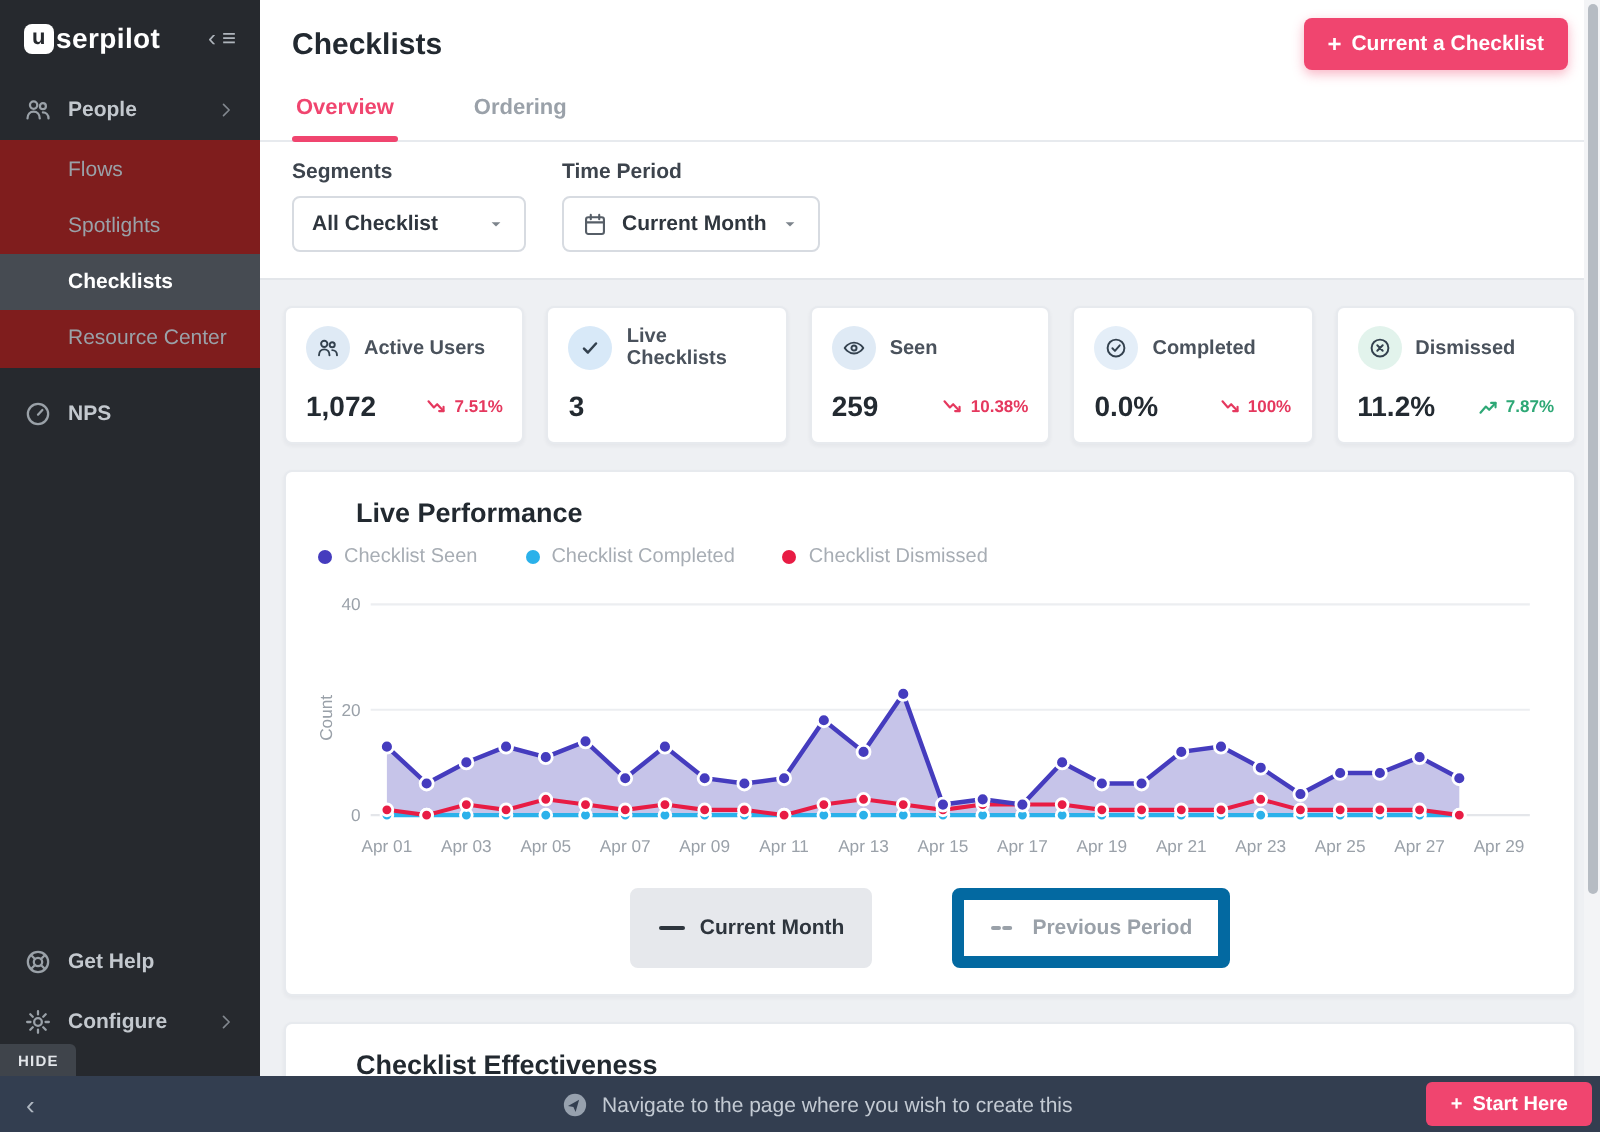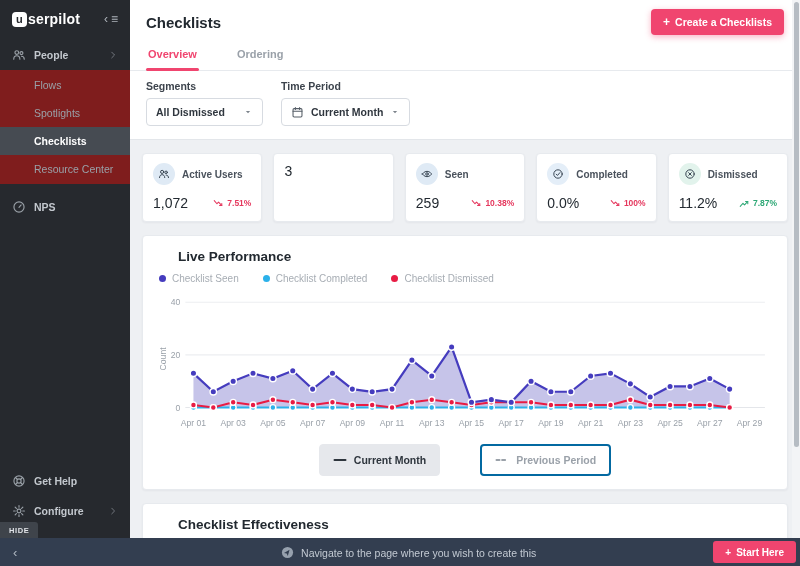--- a/index.html
+++ b/index.html
@@ -43,39 +43,39 @@
   .select .cal{width:13px;height:13px;color:#565e67;}
 
   .content{padding:13px 12px 0 12px;}
   .stats-row{display:flex;gap:11px;margin-bottom:13px;}
   .stat-card{flex:1;background:#fff;border:1px solid #e7eaee;border-radius:4px;padding:9px 10px 10px;box-shadow:0 1px 2px rgba(35,44,56,.05);}
   .stat-head{display:flex;align-items:center;gap:7px;margin-bottom:10px;}
   .icon-circle{width:22px;height:22px;border-radius:50%;display:inline-flex;align-items:center;justify-content:center;flex:0 0 auto;}
   .icon-circle svg{width:12px;height:12px;stroke:currentColor;fill:none;stroke-width:1.3;stroke-linecap:round;stroke-linejoin:round;}
   .stat-label{font-size:10px;color:#4a525c;font-weight:bold;}
   .stat-value-row{display:flex;align-items:center;justify-content:space-between;}
-  .stat-value{font-size:14px;font-weight:normal;color:#232a31;}
+  .stat-value{font-size:14px;font-weight:bold;color:#232a31;}
   .trend{display:flex;align-items:center;gap:3px;font-size:8.5px;font-weight:bold;justify-content:center;}
   .trend.down{color:#e5385e;}
   .trend.up{color:#2ea876;}
   .trend svg{width:11px;height:9px;stroke:currentColor;fill:none;stroke-width:1.3;stroke-linecap:round;stroke-linejoin:round;}
 
   .card{background:#fff;border:1px solid #e7eaee;border-radius:4px;box-shadow:0 1px 2px rgba(35,44,56,.05);}
   .perf-card{padding:13px 16px 13px;margin-bottom:13px;}
   .perf-card h2,.eff-card h2{font-size:13.5px;color:#222930;font-weight:bold;margin-bottom:9px;padding-left:19px;}
   .legend{display:flex;gap:24px;margin-bottom:4px;}
   .legend-item{display:flex;align-items:center;gap:6px;font-size:10px;color:#a7adb4;cursor:pointer;}
   .legend-dot{width:7px;height:7px;border-radius:50%;display:inline-block;}
   #chart svg{display:block;width:100%;height:auto;}
   .ytick,.xtick,.ylabel{font-size:8.5px;fill:#9aa1a9;font-family:"Liberation Sans",sans-serif;}
   .chart-toggles{display:flex;justify-content:center;gap:10px;margin-top:4px;}
   .toggle{display:flex;align-items:center;gap:7px;font-size:10.5px;font-weight:bold;border-radius:4px;padding:8px 13px;cursor:pointer;font-family:inherit;}
   .toggle svg{width:14px;height:6px;stroke:currentColor;fill:none;stroke-linecap:round;}
   .toggle.active{background:#e6e8ec;color:#2e353d;border:1px solid #e6e8ec;}
-  .toggle:not(.active){background:#fff;color:#9aa1a9;border:2px solid #0369a1;margin-left:30px;}
+  .toggle:not(.active){background:#fff;color:#9aa1a9;border:6px solid #0369a1;margin-left:30px;}
 
   .eff-card{padding:13px 16px;height:74px;}
 
   .scrollbar{position:absolute;top:0;right:0;width:8px;height:538px;background:#f3f4f6;}
   .thumb{position:absolute;top:2px;left:1.5px;width:5px;height:445px;background:#b6bcc3;border-radius:3px;}
 
   
   .bottombar{position:absolute;left:0;bottom:0;width:800px;height:28px;background:#333e50;display:flex;align-items:center;z-index:5;}
   .bb-chev{color:#aeb6c0;font-size:13px;margin-left:13px;cursor:pointer;line-height:1;}
   .bb-center{flex:1;display:flex;align-items:flex-end;justify-content:center;gap:7px;color:#c3cad3;font-size:10.5px;}
@@ -158,34 +158,34 @@
         </div>
       </div>
     <div class="hide-tab">HIDE</div>
   </aside>
 
   <main class="main">
     <div class="page-header">
       <h1>Checklists</h1>
       <button class="btn-pink">
         <span class="plus">+</span>
-        <span>Create a Checklists</span>
+        <span>Current a Checklist</span>
       </button>
     </div>
 
     <div class="tabs" id="tabs">
         <div class="tab active">Overview</div>
         <div class="tab">Ordering</div>
       </div>
 
     <div class="filter-row">
       <div class="filter-group">
         <label>Segments</label>
         <div class="select">
-          <span>All Dismissed</span>
+          <span>All Checklist</span>
           <span class="icon caret">
               <svg viewBox="0 0 16 16">
                 <path d="M4.5 6.5l3.5 3.5 3.5-3.5z" fill="currentColor" stroke="none"></path>
               </svg>
             </span>
         </div>
       </div>
       <div class="filter-group">
         <label>Time Period</label>
         <div class="select">
@@ -224,20 +224,28 @@
               <span class="trend down">
                 <svg viewBox="0 0 12 11">
                   <path d="M0.8 2l3.3 3.8 2-2 3.9 4.2"></path>
                   <path d="M10 8H7.3M10 8V5.4"></path>
                 </svg>
                 <span>7.51%</span>
               </span>
             </div>
           </div>
           <div class="stat-card">
+            <div class="stat-head">
+              <span class="icon-circle" style="background: rgb(216, 233, 248); color: rgb(51, 65, 78);">
+                <svg viewBox="0 0 16 16">
+                  <path d="M4 8.4l2.6 2.6 5.4-6" stroke-width="1.7"></path>
+                </svg>
+              </span>
+              <span class="stat-label">Live Checklists</span>
+            </div>
             <div class="stat-value-row">
               <span class="stat-value">3</span>
             </div>
           </div>
           <div class="stat-card">
             <div class="stat-head">
               <span class="icon-circle" style="background: rgb(223, 234, 245); color: rgb(51, 65, 78);">
                 <svg viewBox="0 0 16 16">
                   <path d="M1.8 8s2.4-3.6 6.2-3.6S14.2 8 14.2 8s-2.4 3.6-6.2 3.6S1.8 8 1.8 8z"></path>
                   <circle cx="8" cy="8" r="1.7"></circle>

